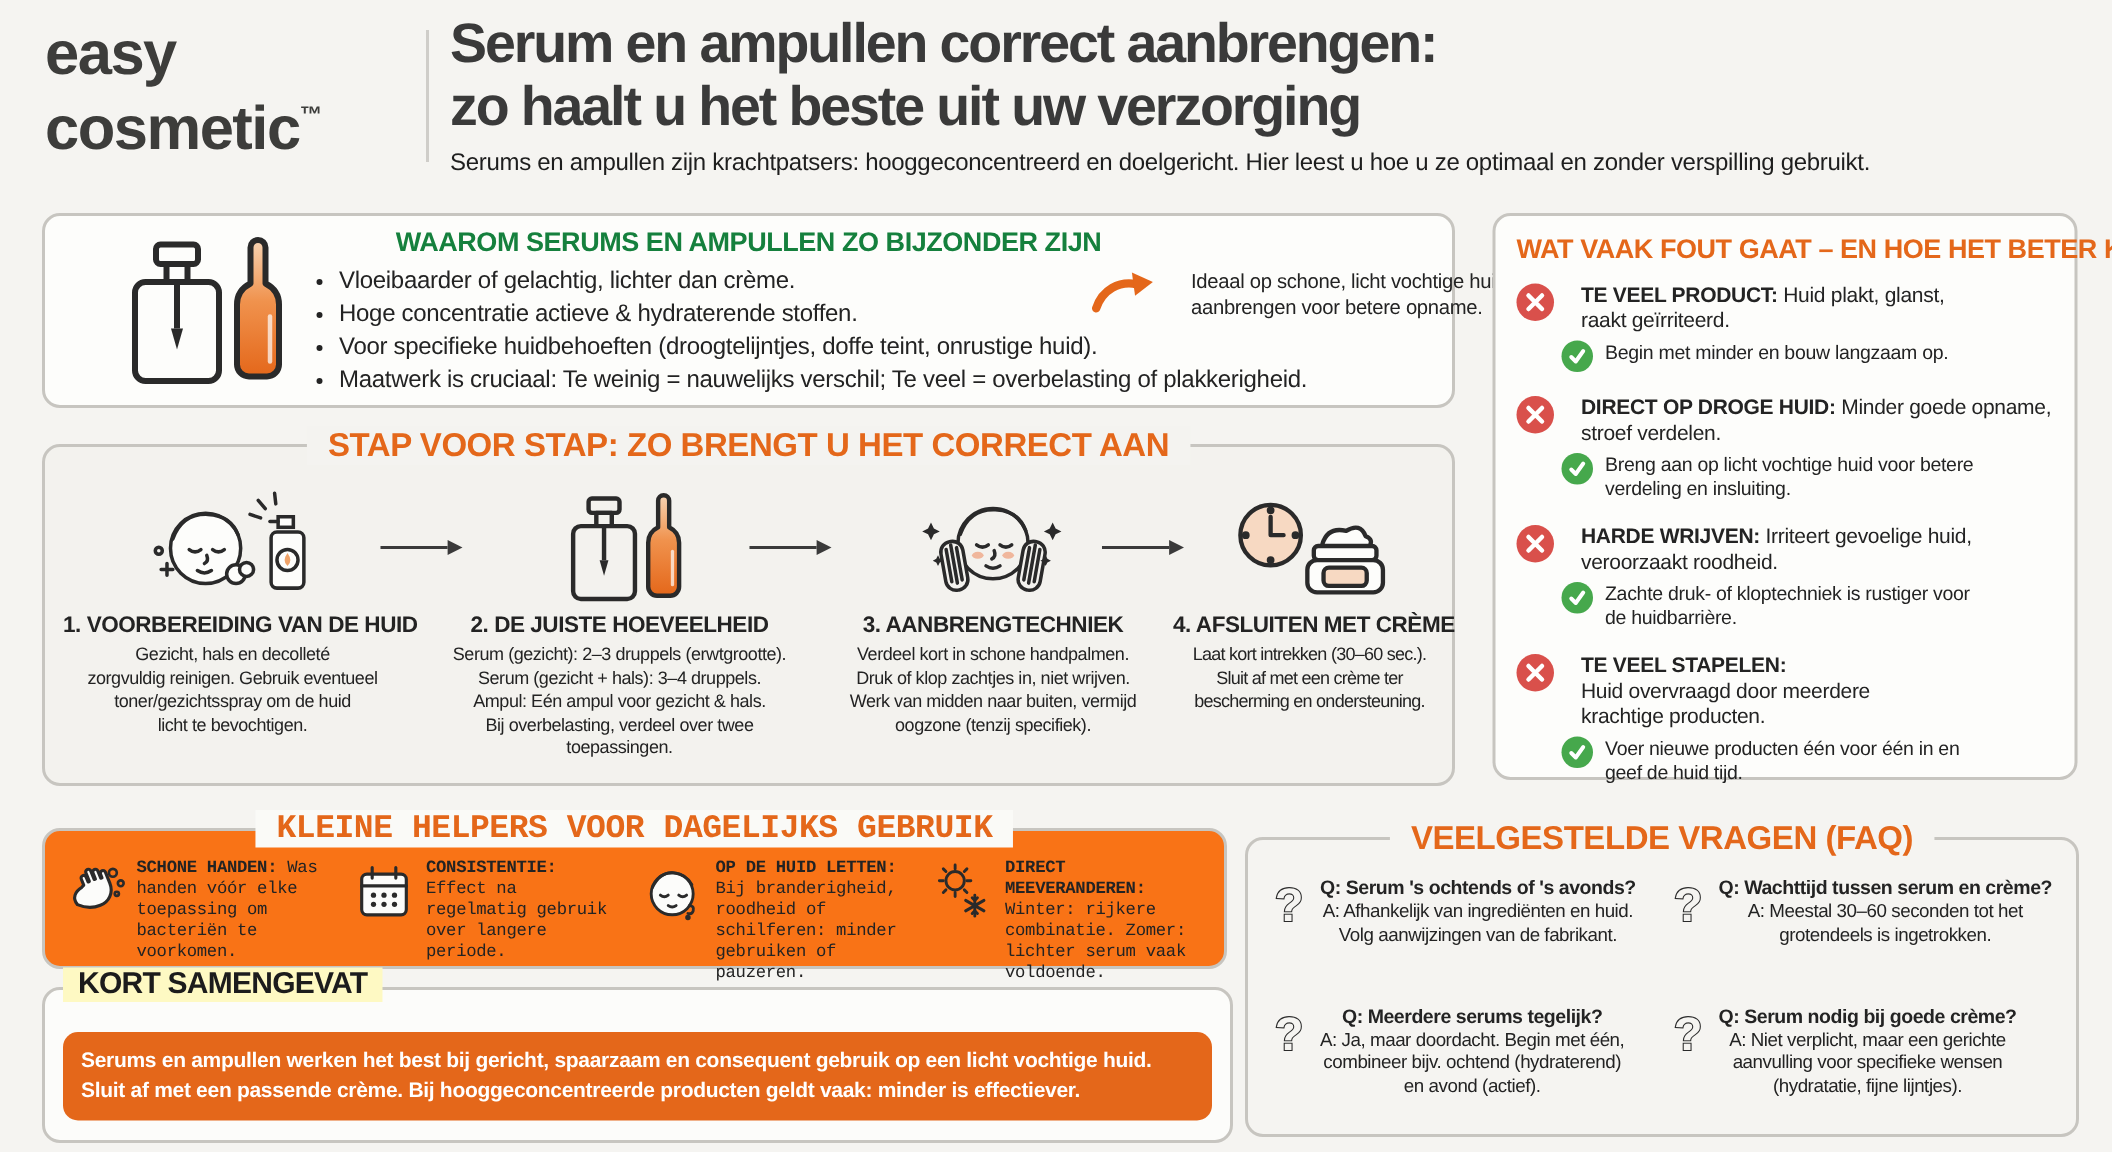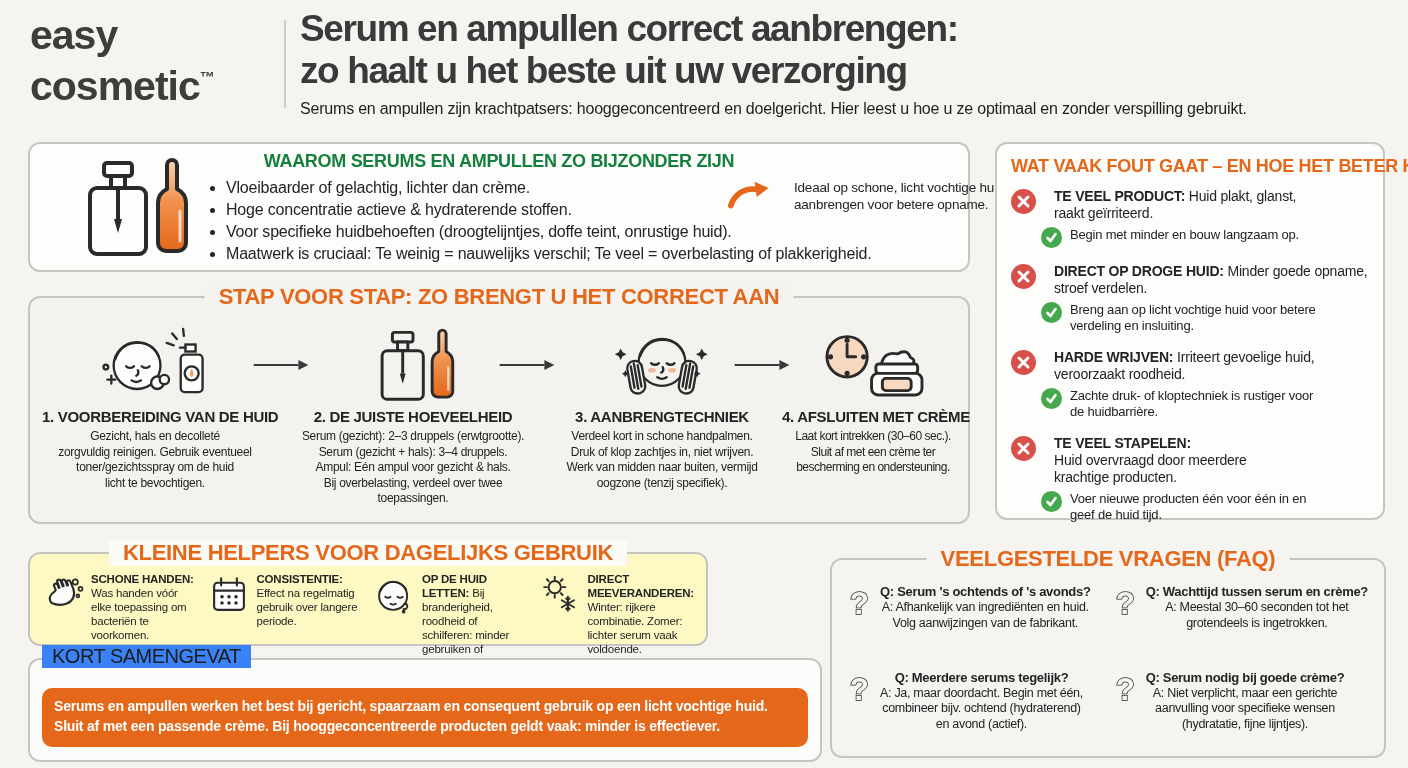--- a/index.html
+++ b/index.html
@@ -54,30 +54,30 @@
   .m-row{display:flex;gap:18px;align-items:flex-start;}
   .m-text{font-size:14px;line-height:17px;letter-spacing:-0.2px;}
   .m-text .pre{white-space:pre;}
   .fix-row{display:flex;gap:8px;align-items:flex-start;margin:5px 0 0 30px;}
   .fix-text{font-size:13px;line-height:16px;white-space:pre;letter-spacing:-0.2px;}
   .x-badge{flex:none;width:25px;height:25px;border-radius:50%;background:#d9504b;
            display:flex;align-items:center;justify-content:center;margin-top:1px;}
   .ok-badge{flex:none;width:21px;height:21px;border-radius:50%;background:#46a84c;
            display:flex;align-items:center;justify-content:center;}
   
-  .helpers-box{left:28px;top:552px;width:680px;height:94px;background:#fef9c3;
-               padding:18px 12px 0;box-sizing:border-box;display:flex;gap:10px;}
+  .helpers-box{left:28px;top:552px;width:790px;height:94px;background:#f97316;
+               padding:18px 12px 0;box-sizing:border-box;display:flex;gap:10px;font-family:Liberation Mono, monospace;}
   .helpers-box .legend{background:#fafaf7;}
   .helper{flex:1;display:flex;gap:7px;align-items:flex-start;}
   .helper-text{font-size:11.5px;line-height:14px;letter-spacing:-0.2px;}
   .helper-icon{flex:none;margin-top:2px;}
   
   .summary-box{left:28px;top:658px;width:790px;height:100px;background:#fcfcfa;}
-  .summary-legend{position:absolute;left:12px;top:-15px;background:#3b82f6;padding:0 10px;
-                  font-size:20px;font-weight:normal;color:#1c1c1c;letter-spacing:-0.5px;}
+  .summary-legend{position:absolute;left:12px;top:-15px;background:#fef9c3;padding:0 10px;
+                  font-size:20px;font-weight:bold;color:#1c1c1c;letter-spacing:-0.5px;}
   .summary-banner{position:absolute;left:12px;right:12px;top:28px;bottom:13px;
                   background:#e4671a;border-radius:10px;color:#ffffff;font-weight:bold;
                   font-size:14px;line-height:20px;padding:8px 12px;white-space:pre;
                   letter-spacing:-0.2px;box-sizing:border-box;}
   
   .faq-box{left:830px;top:558px;width:556px;height:200px;background:#f5f4f1;
            padding:24px 16px 0;box-sizing:border-box;
            display:grid;grid-template-columns:1fr 1fr;column-gap:12px;row-gap:15px;text-align:center;}
   .faq-box .legend{background:#f5f4f1;}
   .faq-item{display:flex;gap:8px;align-items:flex-start;}

